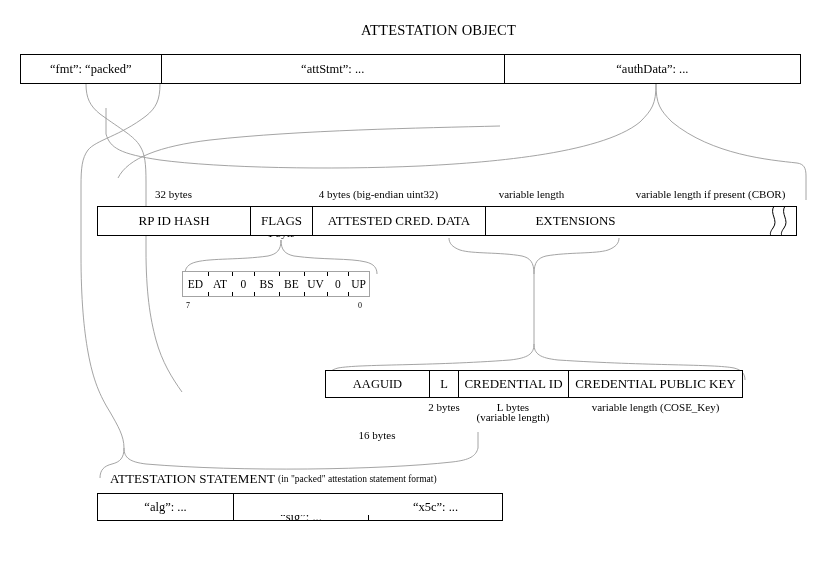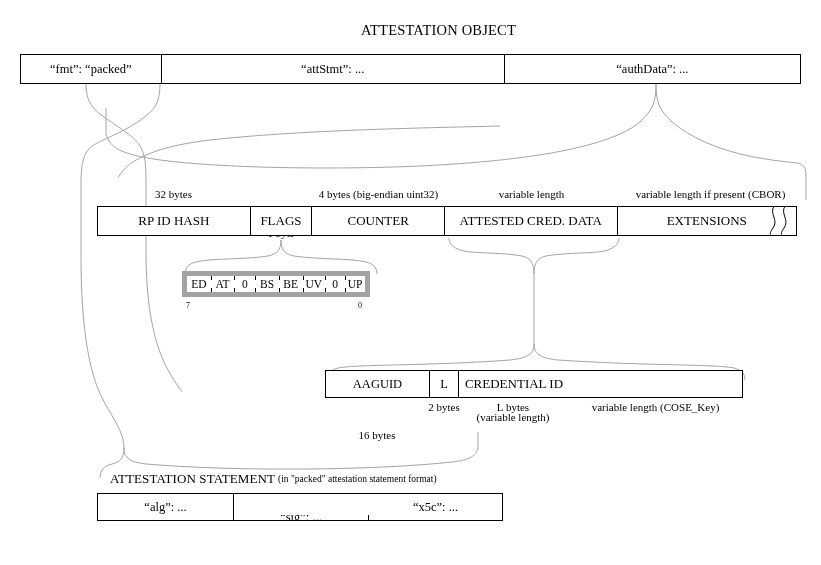--- a/index.html
+++ b/index.html
@@ -72,21 +72,21 @@
     overflow: hidden;
   }
   .cell:last-child { border-right: none; }
   .cell.big { font-size: 13px; }
   .cell.sm  { font-size: 13px; }
 
   
   .flagsbox {
     position: absolute;
     box-sizing: border-box;
-    border: 5px solid #a3a3a3;
+    border: 1px solid #a3a3a3;
     display: flex;
     background: #ffffff;
     justify-content: space-between;
   }
   .fcell {
     position: relative;
     box-sizing: border-box;
     display: flex;
     align-items: center;
     justify-content: center;
@@ -161,21 +161,20 @@
 
   <div class="lbl cap" style="left:97px; top:189px; width:153px;">32 bytes</div>
   <div class="lbl cap" style="left:250px; top:189px; width:62px;margin-top:39px;">1 byte</div>
   <div class="lbl cap" style="left:312px; top:189px; width:133px;">4 bytes (big-endian uint32)</div>
   <div class="lbl cap" style="left:445px; top:189px; width:173px;">variable length</div>
   <div class="lbl cap" style="left:618px; top:189px; width:185px;">variable length if present (CBOR)</div>
 
   <div class="boxrow" style="left:97px; top:206px; width:700px; height:30px;">
     <div class="cell big" style="width:153px;">RP ID HASH</div>
     <div class="cell big" style="width:62px;">FLAGS</div>
-    <div class="cell big" style="width:133px;">COUNTER</div>
     <div class="cell big" style="width:173px;">ATTESTED CRED. DATA</div>
     <div class="cell big" style="width:179px;">EXTENSIONS</div>
   </div>
 
   <svg style="position:absolute; left:766px; top:206px; width:26px; height:30px;" viewBox="0 0 26 30">
     <g fill="none" stroke="#000000" stroke-width="1">
       <path d="M 8 0 C 3 8, 13 14, 7 22 C 4 26, 4 28, 5 30"></path>
       <path d="M 19 0 C 14 8, 24 14, 18 22 C 15 26, 15 28, 16 30"></path>
     </g>
   </svg>
@@ -190,20 +189,21 @@
     <div class="fcell" style="width:21px;">0</div>
     <div class="fcell" style="width:21px;">UP</div>
   </div>
   <div class="lbl bit-idx" style="left:178px; top:301px; width:20px;">7</div>
   <div class="lbl bit-idx" style="left:350px; top:301px; width:20px;">0</div>
 
   <div class="boxrow" style="left:325px; top:370px; width:418px; height:28px;">
     <div class="cell" style="width:104px;">AAGUID</div>
     <div class="cell" style="width:29px;">L</div>
     <div class="cell sm" style="width:110px;">CREDENTIAL ID</div>
+    <div class="cell sm" style="width:173px;">CREDENTIAL PUBLIC KEY</div>
   </div>
 
   <div class="lbl cap" style="left:325px; top:402px; width:104px;margin-top:28px;">16 bytes</div>
   <div class="lbl cap" style="left:412px; top:402px; width:64px;">2 bytes</div>
   <div class="lbl cap" style="left:458px; top:402px; width:110px;">L bytes</div>
   <div class="lbl cap" style="left:458px; top:412px; width:110px;">(variable length)</div>
   <div class="lbl cap" style="left:568px; top:402px; width:175px;">variable length (COSE_Key)</div>
 
   <div class="lbl title-small" style="left:95px; top:471px; width:180px; text-align:right;">ATTESTATION STATEMENT</div>
   <div class="lbl note" style="left:278px; top:474px; width:200px; text-align:left;">(in "packed" attestation statement format)</div>

